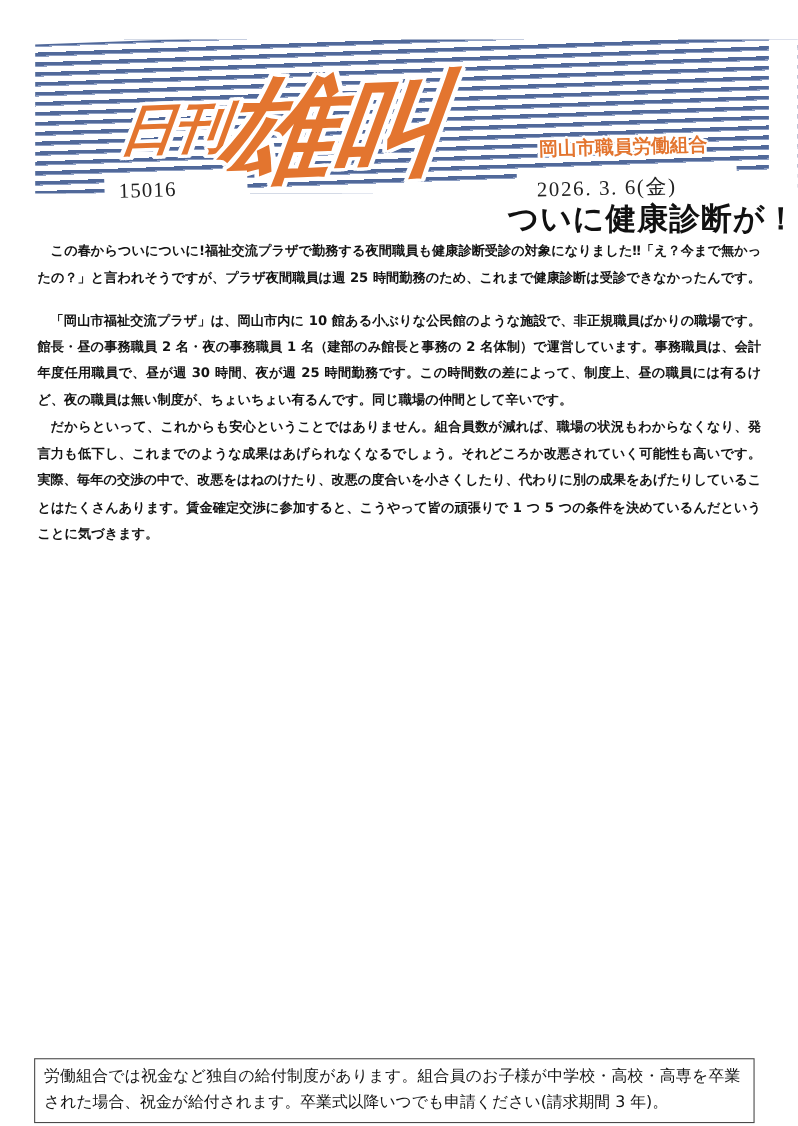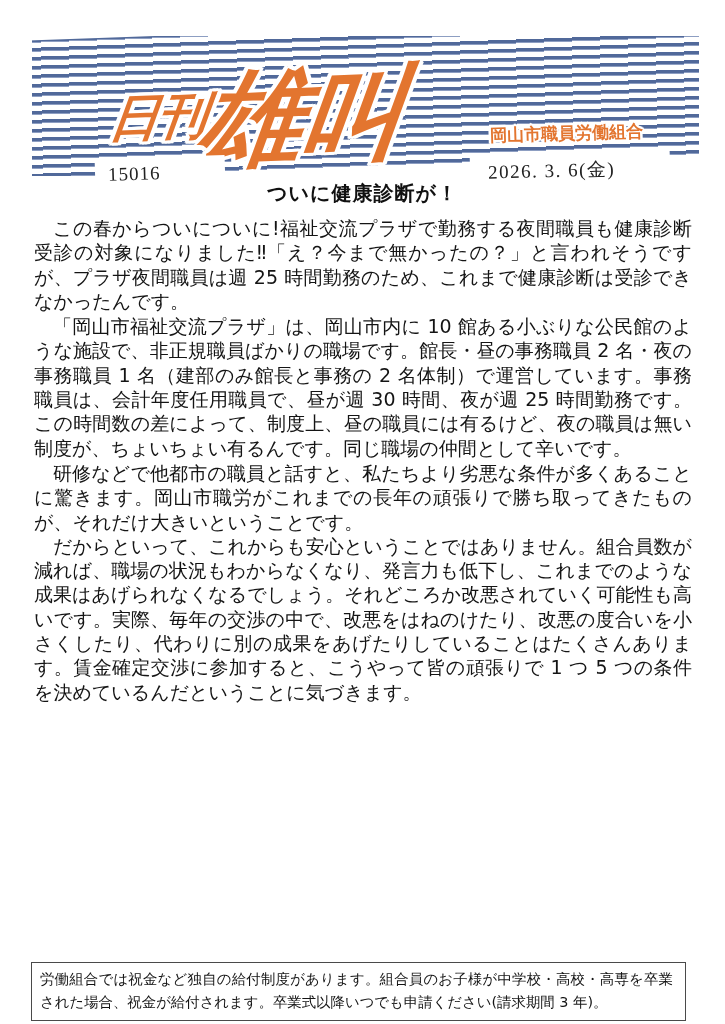--- a/index.html
+++ b/index.html
@@ -171,47 +171,48 @@
     white-space: nowrap;
     transform: rotate(-1.5deg);
   }
 
   
   .headline {
     position: absolute;
     left: 0;
     top: 180px;
     width: 725px;
-    text-align: center;
-    font-family: "DejaVu Sans", "Liberation Sans", sans-serif;
-    font-size: 20px;
+    text-align: right;
+    font-family: "DejaVu Sans", "Liberation Sans", sans-serif;
+    font-size: 28px;
     font-weight: bold;
     color: #111;
     letter-spacing: 1px;
   }
 
   
   .article {
     position: absolute;
     left: 34px;
     top: 216px;
     width: 658px;
     font-family: "DejaVu Sans", "Liberation Sans", sans-serif;
-    font-size: 19px;
+    font-size: 12px;
     line-height: 24.3px;
     color: #141414;
     text-align: justify;
     text-justify: inter-character;
+    font-weight: bold;
   }
   .article p {
     margin: 0;
     text-indent: 1em;
   }
   .article p.gap-before {
-    margin-top: 1px;
+    margin-top: 14px;
   }
 
   
   .notice-box {
     position: absolute;
     left: 31px;
     top: 962px;
     width: 655px;
     box-sizing: border-box;
     border: 1.6px solid #4a4a4a;
@@ -248,17 +249,16 @@
 
   <div class="plate plate-date"></div>
   <div class="issue-date">2026. 3. 6(金)</div>
 </div>
 
 <div class="headline">ついに健康診断が！</div>
 
 <div class="article">
     <p>この春からついについに!福祉交流プラザで勤務する夜間職員も健康診断受診の対象になりました‼「え？今まで無かったの？」と言われそうですが、プラザ夜間職員は週 25 時間勤務のため、これまで健康診断は受診できなかったんです。</p>
     <p class="gap-before">「岡山市福祉交流プラザ」は、岡山市内に 10 館ある小ぶりな公民館のような施設で、非正規職員ばかりの職場です。館長・昼の事務職員 2 名・夜の事務職員 1 名（建部のみ館長と事務の 2 名体制）で運営しています。事務職員は、会計年度任用職員で、昼が週 30 時間、夜が週 25 時間勤務です。この時間数の差によって、制度上、昼の職員には有るけど、夜の職員は無い制度が、ちょいちょい有るんです。同じ職場の仲間として辛いです。</p>
-    <p class="gap-before">研修などで他都市の職員と話すと、私たちより劣悪な条件が多くあることに驚きます。岡山市職労がこれまでの長年の頑張りで勝ち取ってきたものが、それだけ大きいということです。</p>
     <p>だからといって、これからも安心ということではありません。組合員数が減れば、職場の状況もわからなくなり、発言力も低下し、これまでのような成果はあげられなくなるでしょう。それどころか改悪されていく可能性も高いです。実際、毎年の交渉の中で、改悪をはねのけたり、改悪の度合いを小さくしたり、代わりに別の成果をあげたりしていることはたくさんあります。賃金確定交渉に参加すると、こうやって皆の頑張りで 1 つ 5 つの条件を決めているんだということに気づきます。</p>
   </div>
 
 <div class="notice-box">労働組合では祝金など独自の給付制度があります。組合員のお子様が中学校・高校・高専を卒業された場合、祝金が給付されます。卒業式以降いつでも申請ください(請求期間 3 年)。</div>
 
 </body></html>

